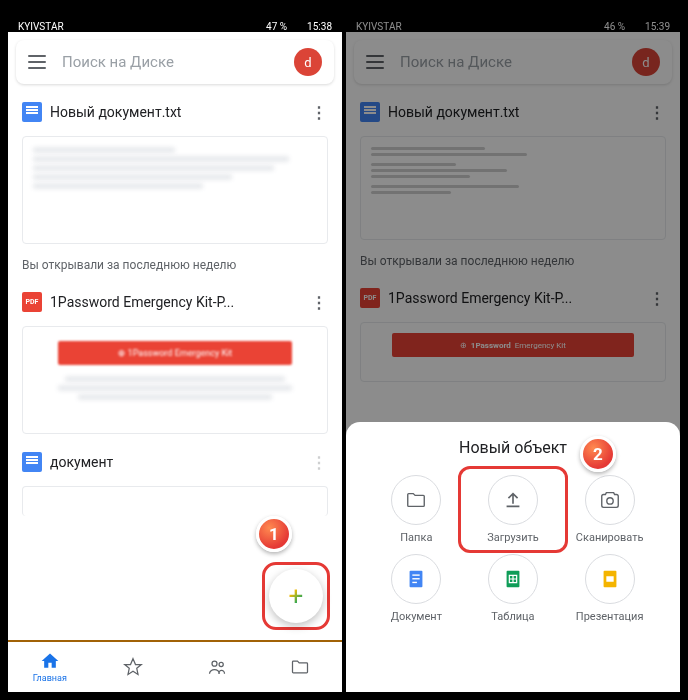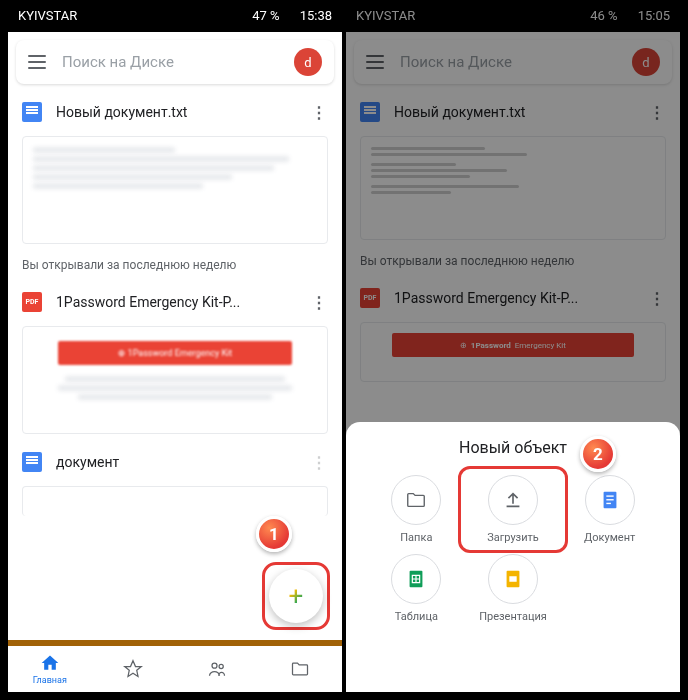--- a/index.html
+++ b/index.html
@@ -1,40 +1,40 @@
 <!DOCTYPE html>
 <html><head>
 <meta charset="utf-8">
 <style>
 *{margin:0;padding:0;box-sizing:border-box;font-family:-apple-system,Roboto,Arial,sans-serif}
 body{width:688px;height:700px;background:#000;position:relative;overflow:hidden}
 .phone{width:334px;height:684px;position:absolute;top:8px;background:#fff}
 .phone.left{left:8px}
 .phone.right{left:346px}
-.status-bar{height:24px;background:#000;color:#fff;display:flex;justify-content:space-between;align-items:flex-start;padding:0 10px;font-size:13px}
+.status-bar{height:24px;background:#000;color:#fff;display:flex;justify-content:space-between;align-items:flex-end;padding:0 10px;font-size:10px}
 .status-right{display:flex;gap:20px;align-items:center}
 .search-bar{margin:8px;height:44px;background:#fff;border-radius:8px;display:flex;align-items:center;padding:0 12px;box-shadow:0 1px 3px rgba(0,0,0,0.15)}
 .menu-icon{width:18px;height:14px;margin-right:16px;display:flex;flex-direction:column;justify-content:space-between}
 .menu-icon span{height:2px;background:#5f6368;border-radius:1px}
 .search-text{flex:1;color:#9aa0a6;font-size:15px}
 .avatar{width:28px;height:28px;border-radius:50%;background:#db4437;color:#fff;display:flex;align-items:center;justify-content:center;font-size:13px}
 .file-row{display:flex;align-items:center;padding:10px 14px}
-.file-icon{width:20px;height:20px;margin-right:14px;flex-shrink:0}
+.file-icon{width:20px;height:20px;margin-right:8px;flex-shrink:0}
 .file-icon.doc{background:#4285f4;border-radius:2px;position:relative}
 .file-icon.doc::after{content:"";position:absolute;top:4px;left:4px;right:4px;height:2px;background:#fff;box-shadow:0 3px 0 #fff,0 6px 0 #fff}
 .file-icon.pdf{background:#ea4335;border-radius:2px;color:#fff;font-size:7px;display:flex;align-items:center;justify-content:center;font-weight:bold}
 .file-name{flex:1;font-size:14px;color:#202124;white-space:nowrap;overflow:hidden;text-overflow:ellipsis}
 .more-dots{width:18px;height:18px;color:#5f6368;display:flex;align-items:center;justify-content:center;font-weight:bold}
 .preview{margin:4px 14px 8px;height:108px;background:#fff;border:1px solid #e8eaed;border-radius:4px;padding:10px;display:flex;flex-direction:column;gap:3px}
 .preview-line{height:6px;background:#f1f3f4;border-radius:2px}
 .preview-line.blur{filter:blur(2px);background:#e8eaed}
 .preview-pdf{display:flex;flex-direction:column;align-items:center;padding:14px}
 .pdf-header{width:85%;height:24px;background:#ea4335;color:#fff;font-size:9px;display:flex;align-items:center;justify-content:center;border-radius:2px;filter:blur(0.5px)}
 .section-label{font-size:12px;color:#5f6368;padding:6px 14px 10px}
-.bottom-nav{position:absolute;bottom:0;left:0;right:0;height:52px;background:#fff;border-top:6px solid #a16207;display:flex}
+.bottom-nav{position:absolute;bottom:0;left:0;right:0;height:52px;background:#fff;border-top:2px solid #a16207;display:flex}
 .nav-item{flex:1;display:flex;flex-direction:column;align-items:center;justify-content:center;gap:2px}
 .nav-icon{width:20px;height:20px;display:flex;align-items:center;justify-content:center;color:#5f6368}
 .nav-item.active .nav-icon{color:#1a73e8}
 .nav-label{font-size:9px;color:#1a73e8}
 .fab-wrap{position:absolute;right:12px;bottom:62px;border:3px solid #e53935;border-radius:14px;padding:4px}
 .fab{width:54px;height:54px;border-radius:50%;background:#fff;box-shadow:0 3px 8px rgba(0,0,0,0.25);display:flex;align-items:center;justify-content:center}
 .plus-g{font-size:26px;font-weight:400;background:linear-gradient(135deg,#ea4335 0%,#fbbc04 33%,#34a853 66%,#4285f4 100%);-webkit-background-clip:text;background-clip:text;color:transparent}
 .callout{position:absolute;width:36px;height:36px;border-radius:50%;display:flex;align-items:center;justify-content:center;color:#fff;font-weight:bold;font-size:17px;border:3px solid #fff;box-shadow:0 2px 4px rgba(0,0,0,0.3);background:radial-gradient(circle at 35% 30%,#ff8a50,#e53935 70%)}
 .callout.c1{left:256px;bottom:148px}
 .callout.c2{left:580px;bottom:228px}
@@ -143,21 +143,21 @@
         </div>
     </div>
   </div>
 </div>
 
 <div class="phone right">
   <div class="status-bar">
     <span>KYIVSTAR</span>
     <div class="status-right">
       <span>46 %</span>
-      <span>15:05</span>
+      <span>15:39</span>
     </div>
   </div>
   <div class="search-bar">
     <div class="menu-icon">
         <span></span>
         <span></span>
         <span></span>
       </div>
     <div class="search-text">Поиск на Диске</div>
     <div class="avatar">d</div>
@@ -208,20 +208,29 @@
           <div class="sheet-circle">
               <svg class="ic" viewBox="0 0 24 24" fill="none" stroke="#5f6368" stroke-width="1.8">
                 <path d="M12 16V5M7 10l5-5 5 5M5 19h14"></path>
               </svg>
             </div>
           <span class="sheet-label">Загрузить</span>
         </div>
       </div>
       <div class="sheet-item">
         <div class="sheet-circle">
+            <svg class="ic" viewBox="0 0 24 24" fill="none" stroke="#5f6368" stroke-width="1.5">
+              <path d="M3 8a2 2 0 012-2h2l1-2h8l1 2h2a2 2 0 012 2v10a2 2 0 01-2 2H5a2 2 0 01-2-2V8z"></path>
+              <circle cx="12" cy="13" r="3.5"></circle>
+            </svg>
+          </div>
+        <span class="sheet-label">Сканировать</span>
+      </div>
+      <div class="sheet-item">
+        <div class="sheet-circle">
             <svg class="ic" viewBox="0 0 24 24" fill="#4285f4">
               <rect x="5" y="3" width="14" height="18" rx="1"></rect>
               <rect x="8" y="7" width="8" height="1.5" fill="#fff"></rect>
               <rect x="8" y="11" width="8" height="1.5" fill="#fff"></rect>
               <rect x="8" y="15" width="5" height="1.5" fill="#fff"></rect>
             </svg>
           </div>
         <span class="sheet-label">Документ</span>
       </div>
       <div class="sheet-item">

